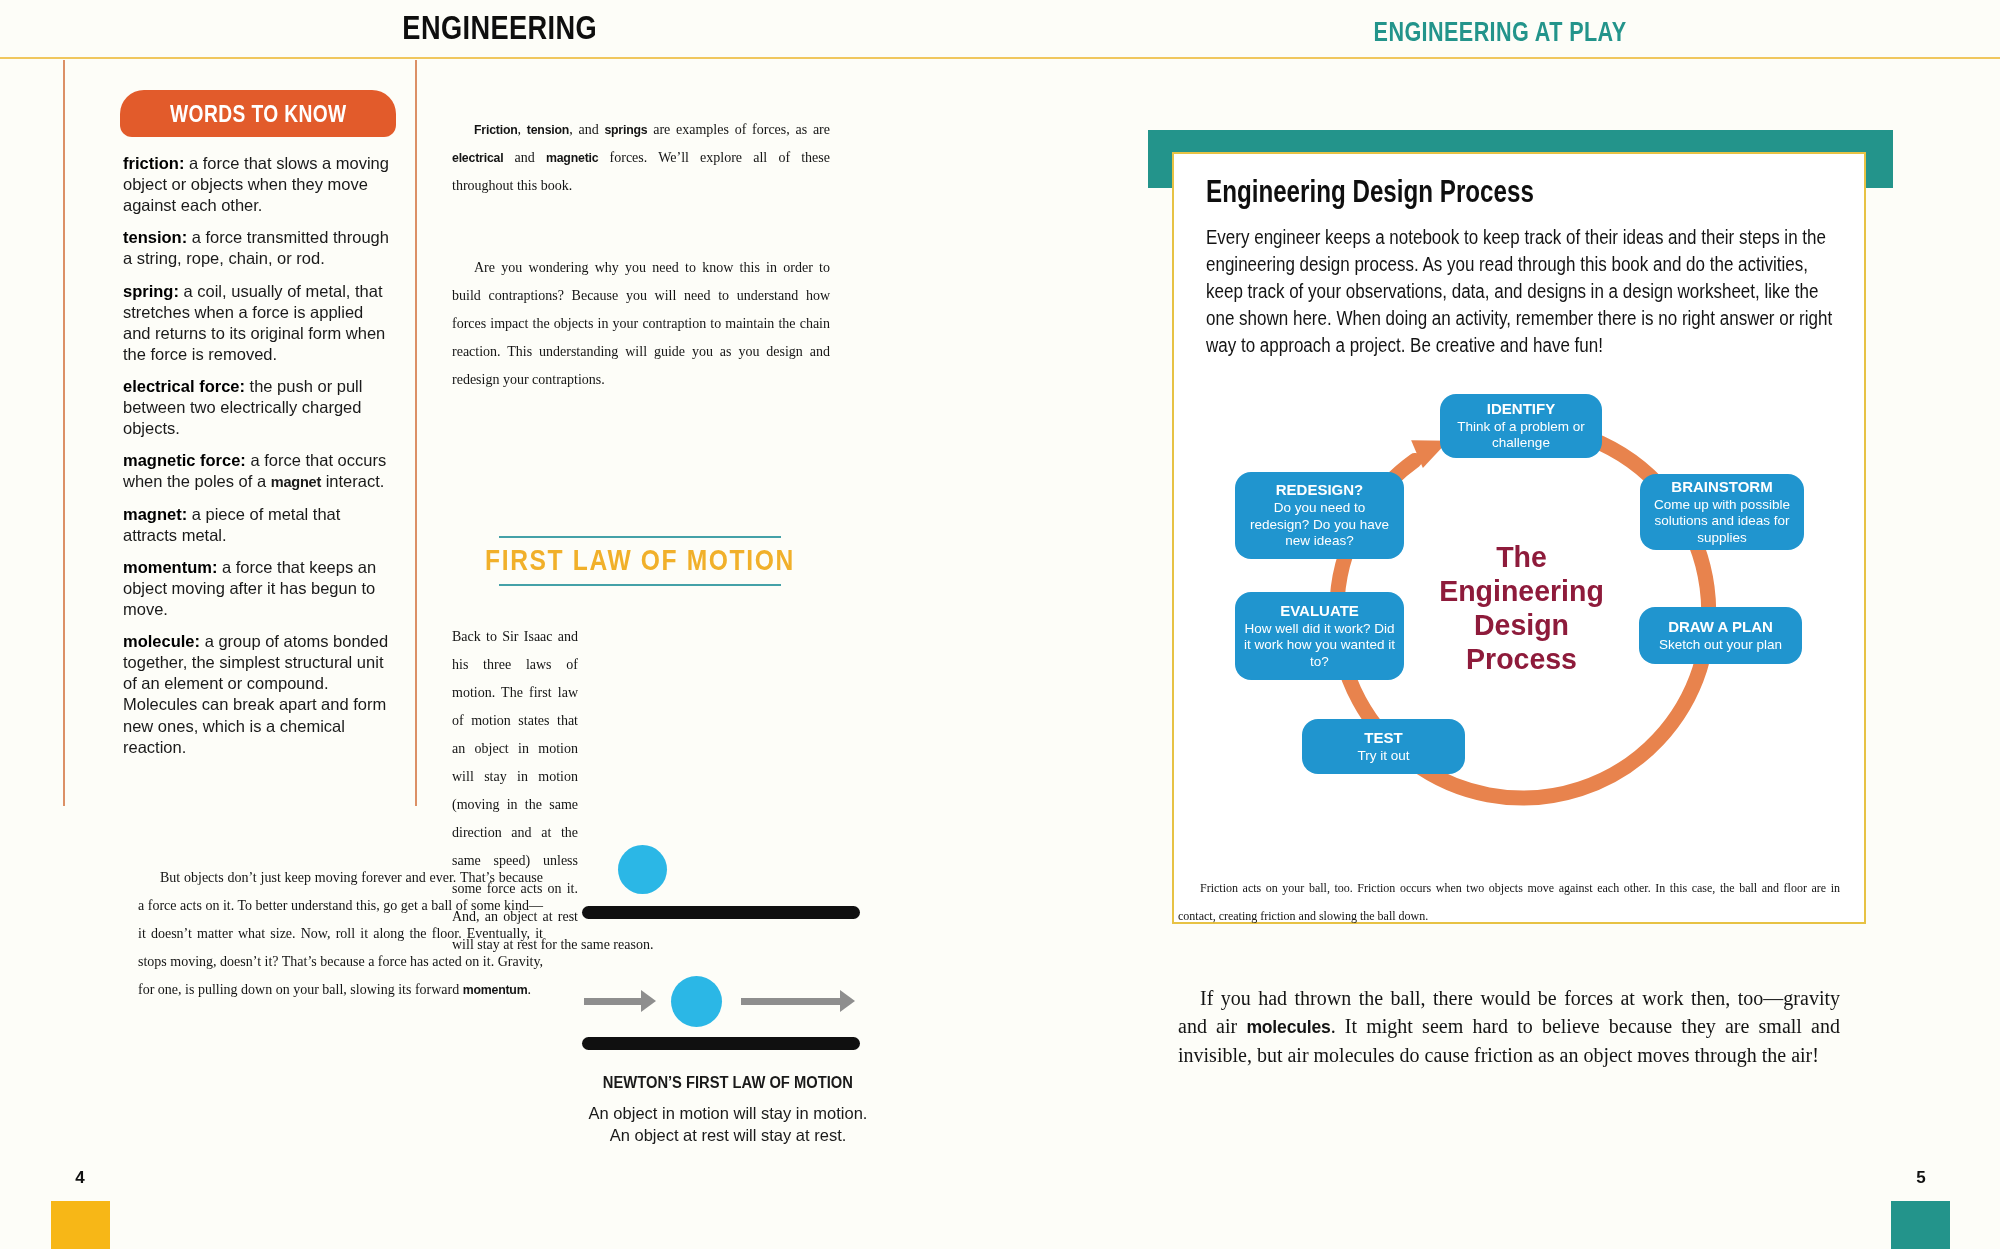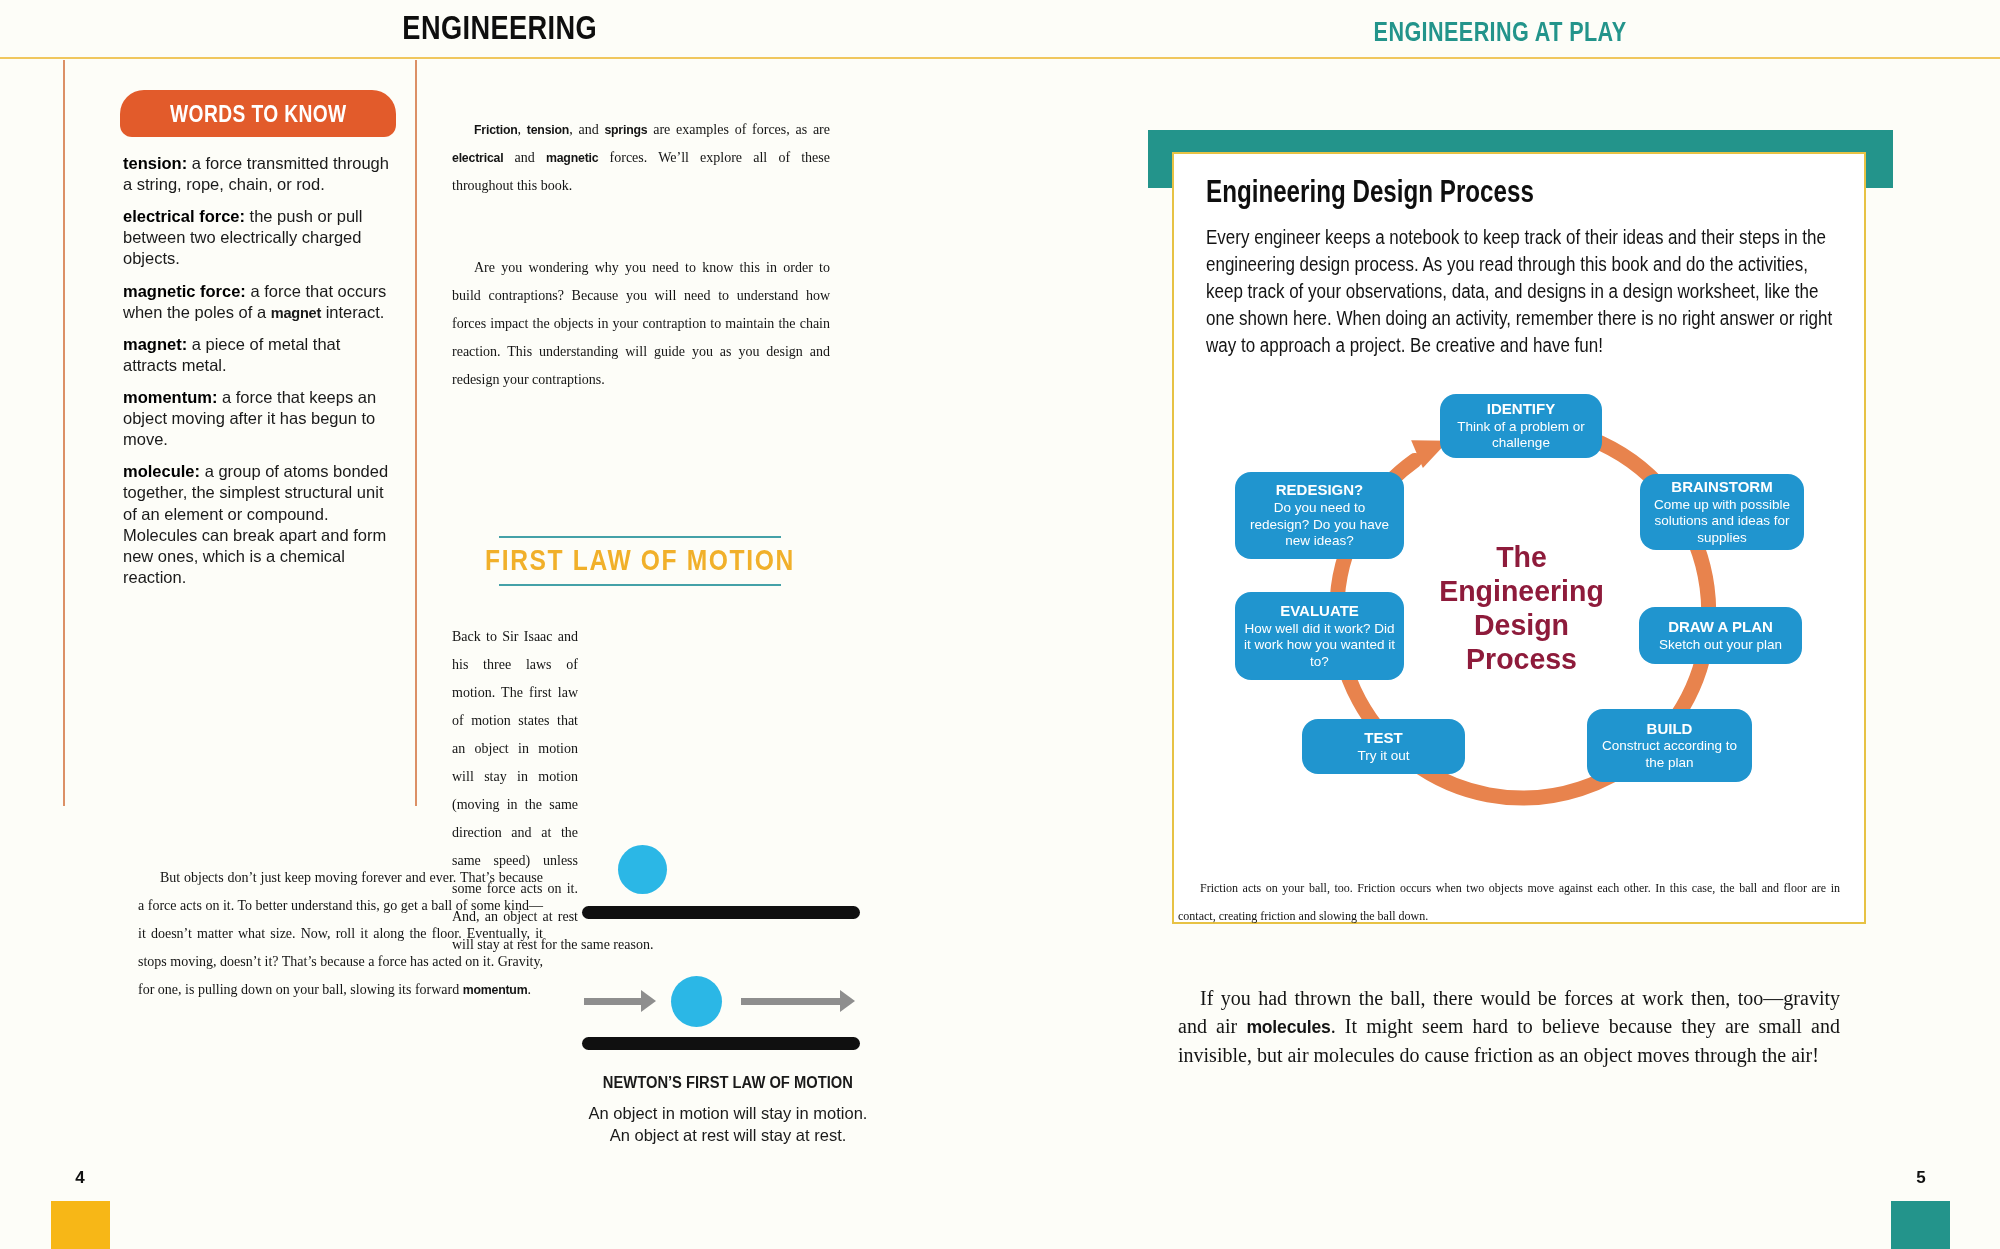--- a/index.html
+++ b/index.html
@@ -97,21 +97,23 @@
 <div class="abs" id="head-rule"></div>
 
 <div class="abs col-rule" id="rule-l"></div>
 <div class="abs col-rule" id="rule-r"></div>
 
 <div class="abs" id="wtk-badge">
   <span class="cond">WORDS TO KNOW</span>
 </div>
 
 <div class="abs" id="wtk-list">
+  <p><b>friction:</b> <span>a force that slows a moving object or objects when they move against each other.</span></p>
   <p><b>tension:</b> <span>a force transmitted through a string, rope, chain, or rod.</span></p>
+  <p><b>spring:</b> <span>a coil, usually of metal, that stretches when a force is applied and returns to its original form when the force is removed.</span></p>
   <p><b>electrical force:</b> <span>the push or pull between two electrically charged objects.</span></p>
   <p><b>magnetic force:</b> <span>a force that occurs when the poles of a <strong class="bf">magnet</strong> interact.</span></p>
   <p><b>magnet:</b> <span>a piece of metal that attracts metal.</span></p>
   <p><b>momentum:</b> <span>a force that keeps an object moving after it has begun to move.</span></p>
   <p><b>molecule:</b> <span>a group of atoms bonded together, the simplest structural unit of an element or compound. Molecules can break apart and form new ones, which is a chemical reaction.</span></p>
 </div>
 
 <div class="abs ser ind" id="p1"><strong class="bf">Friction</strong>, <strong class="bf">tension</strong>, and <strong class="bf">springs</strong> are examples of forces, as are <strong class="bf">electrical</strong> and <strong class="bf">magnetic</strong> forces. We’ll explore all of these throughout this book.</div>
 <div class="abs ser ind" id="p2">Are you wondering why you need to know this in order to build contraptions? Because you will need to understand how forces impact the objects in your contraption to maintain the chain reaction. This understanding will guide you as you design and redesign your contraptions.</div>
 
@@ -158,24 +160,20 @@
     <div class="ds">Think of a problem or challenge</div>
   </div>
   <div class="node n-brainstorm">
     <div class="nm">BRAINSTORM</div>
     <div class="ds">Come up with possible solutions and ideas for supplies</div>
   </div>
   <div class="node n-drawplan">
     <div class="nm">DRAW A PLAN</div>
     <div class="ds">Sketch out your plan</div>
   </div>
-  <div class="node n-build">
-    <div class="nm">BUILD</div>
-    <div class="ds">Construct according to the plan</div>
-  </div>
   <div class="node n-test">
     <div class="nm">TEST</div>
     <div class="ds">Try it out</div>
   </div>
   <div class="node n-evaluate">
     <div class="nm">EVALUATE</div>
     <div class="ds">How well did it work? Did it work how you wanted it to?</div>
   </div>
   <div class="node n-redesign">
     <div class="nm">REDESIGN?</div>

